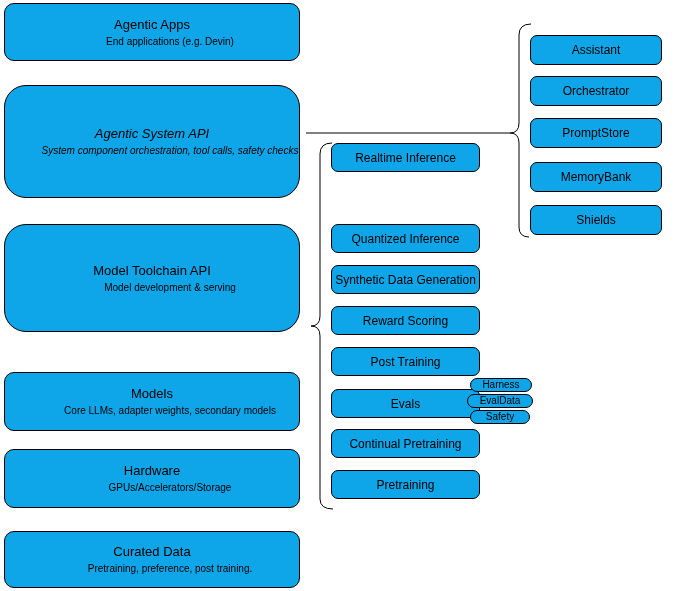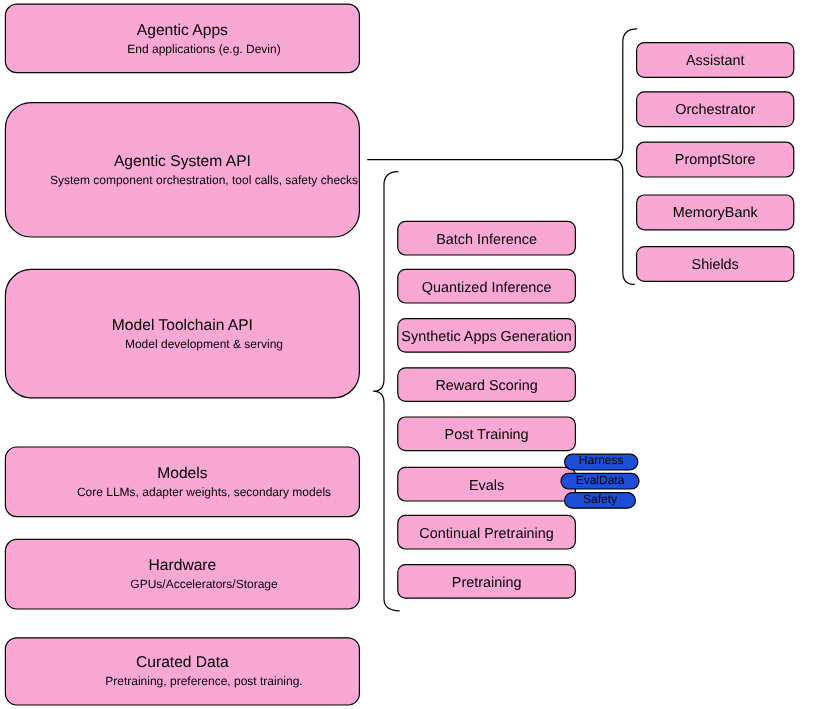--- a/index.html
+++ b/index.html
@@ -8,21 +8,21 @@
     width:682px;height:591px;
     background:#ffffff;
     font-family:"Liberation Sans",sans-serif;
     color:#000;
     overflow:hidden;
   }
   .overlay{position:absolute;left:0;top:0;z-index:0;}
   .box{
     position:absolute;
     box-sizing:border-box;
-    background:#f9a8d4;
+    background:#0ea5e9;
     border:1px solid #000000;
     display:flex;
     flex-direction:column;
     align-items:center;
     justify-content:center;
     text-align:center;
     z-index:1;
   }
   
   .lbox{left:4px;width:296px;border-radius:10px;gap:4px;}
@@ -33,21 +33,21 @@
   .mbox{left:331px;width:149px;height:29px;border-radius:7px;font-size:12px;white-space:nowrap;}
   
   .rbox{left:530px;width:132px;height:30px;border-radius:7px;font-size:12px;white-space:nowrap;}
   
   .pill{
     position:absolute;
     box-sizing:border-box;
     height:14px;
     border:1px solid #000000;
     border-radius:7px;
-    background:#1d4ed8;
+    background:#0ea5e9;
     font-size:10px;
     line-height:12px;
     display:flex;align-items:center;justify-content:center;
     z-index:2;
     white-space:nowrap;
   }
 </style>
 </head>
 <body>
 
@@ -57,21 +57,21 @@
     <path d="M306,133 L510,133" stroke="#000" stroke-width="1" fill="none"></path>
     <path d="M332,143 Q320,143 320,154 L320,316 Q320,326 311,326 Q320,326 320,336 L320,499 Q320,509 333,509" stroke="#000" stroke-width="1" fill="none"></path>
     <path d="M531,24 Q519,24 519,35 L519,123 Q519,133 510,133 Q519,133 519,143 L519,227 Q519,237 529,237" stroke="#000" stroke-width="1" fill="none"></path>
   </svg>
 
   <div class="box lbox" style="top:3px;height:58px;">
     <div class="box-title">Agentic Apps</div>
     <div class="box-subtitle">End applications (e.g. Devin)</div>
   </div>
 
-  <div class="box lbox tall" style="top:85px;height:113px;">
+  <div class="box lbox tall" style="top:85px;height:113px;font-style:italic;">
     <div class="box-title">Agentic System API</div>
     <div class="box-subtitle">System component orchestration, tool calls, safety checks</div>
   </div>
 
   <div class="box lbox tall" style="top:224px;height:108px;">
     <div class="box-title">Model Toolchain API</div>
     <div class="box-subtitle">Model development &amp; serving</div>
   </div>
 
   <div class="box lbox" style="top:372px;height:59px;">
@@ -82,28 +82,28 @@
   <div class="box lbox" style="top:449px;height:59px;">
     <div class="box-title">Hardware</div>
     <div class="box-subtitle">GPUs/Accelerators/Storage</div>
   </div>
 
   <div class="box lbox" style="top:531px;height:57px;">
     <div class="box-title">Curated Data</div>
     <div class="box-subtitle">Pretraining, preference, post training.</div>
   </div>
 
-  <div class="box mbox" style="top:184px;">
-    <span>Batch Inference</span>
+  <div class="box mbox" style="top:143px;">
+    <span>Realtime Inference</span>
   </div>
   <div class="box mbox" style="top:224px;">
     <span>Quantized Inference</span>
   </div>
   <div class="box mbox" style="top:265px;">
-    <span>Synthetic Apps Generation</span>
+    <span>Synthetic Data Generation</span>
   </div>
   <div class="box mbox" style="top:306px;">
     <span>Reward Scoring</span>
   </div>
   <div class="box mbox" style="top:347px;">
     <span>Post Training</span>
   </div>
   <div class="box mbox" style="top:389px;">
     <span>Evals</span>
   </div>

